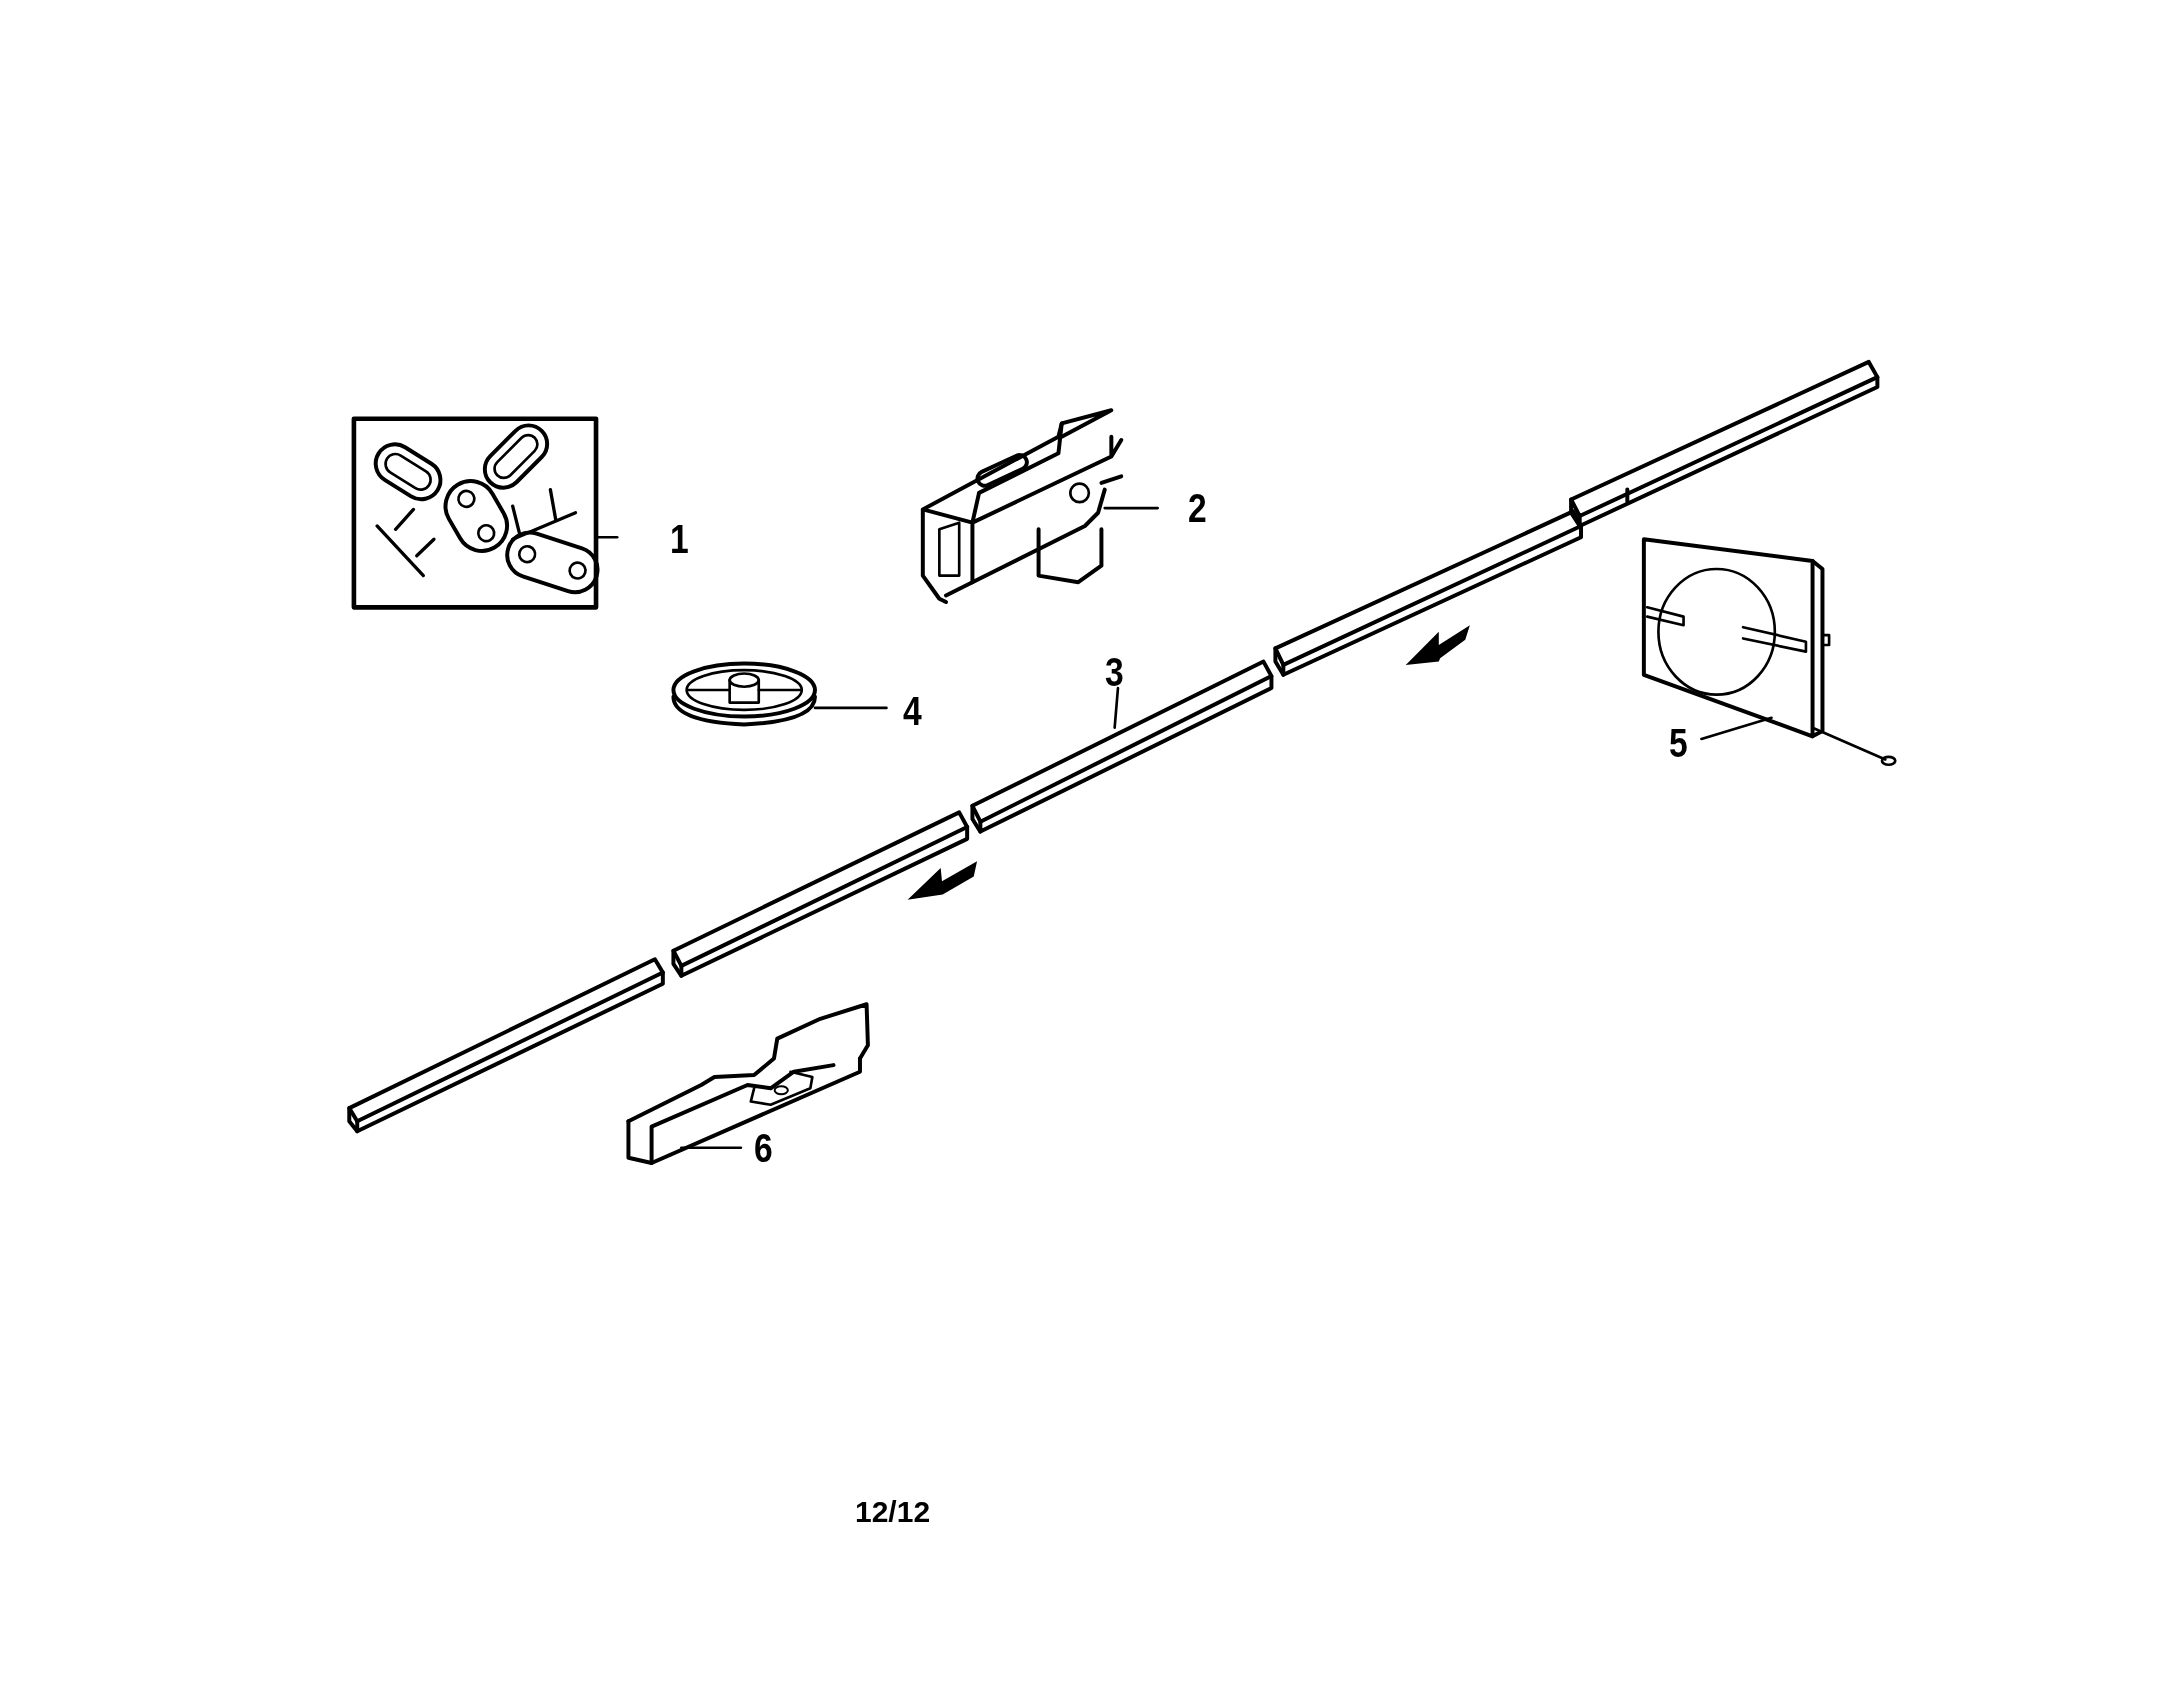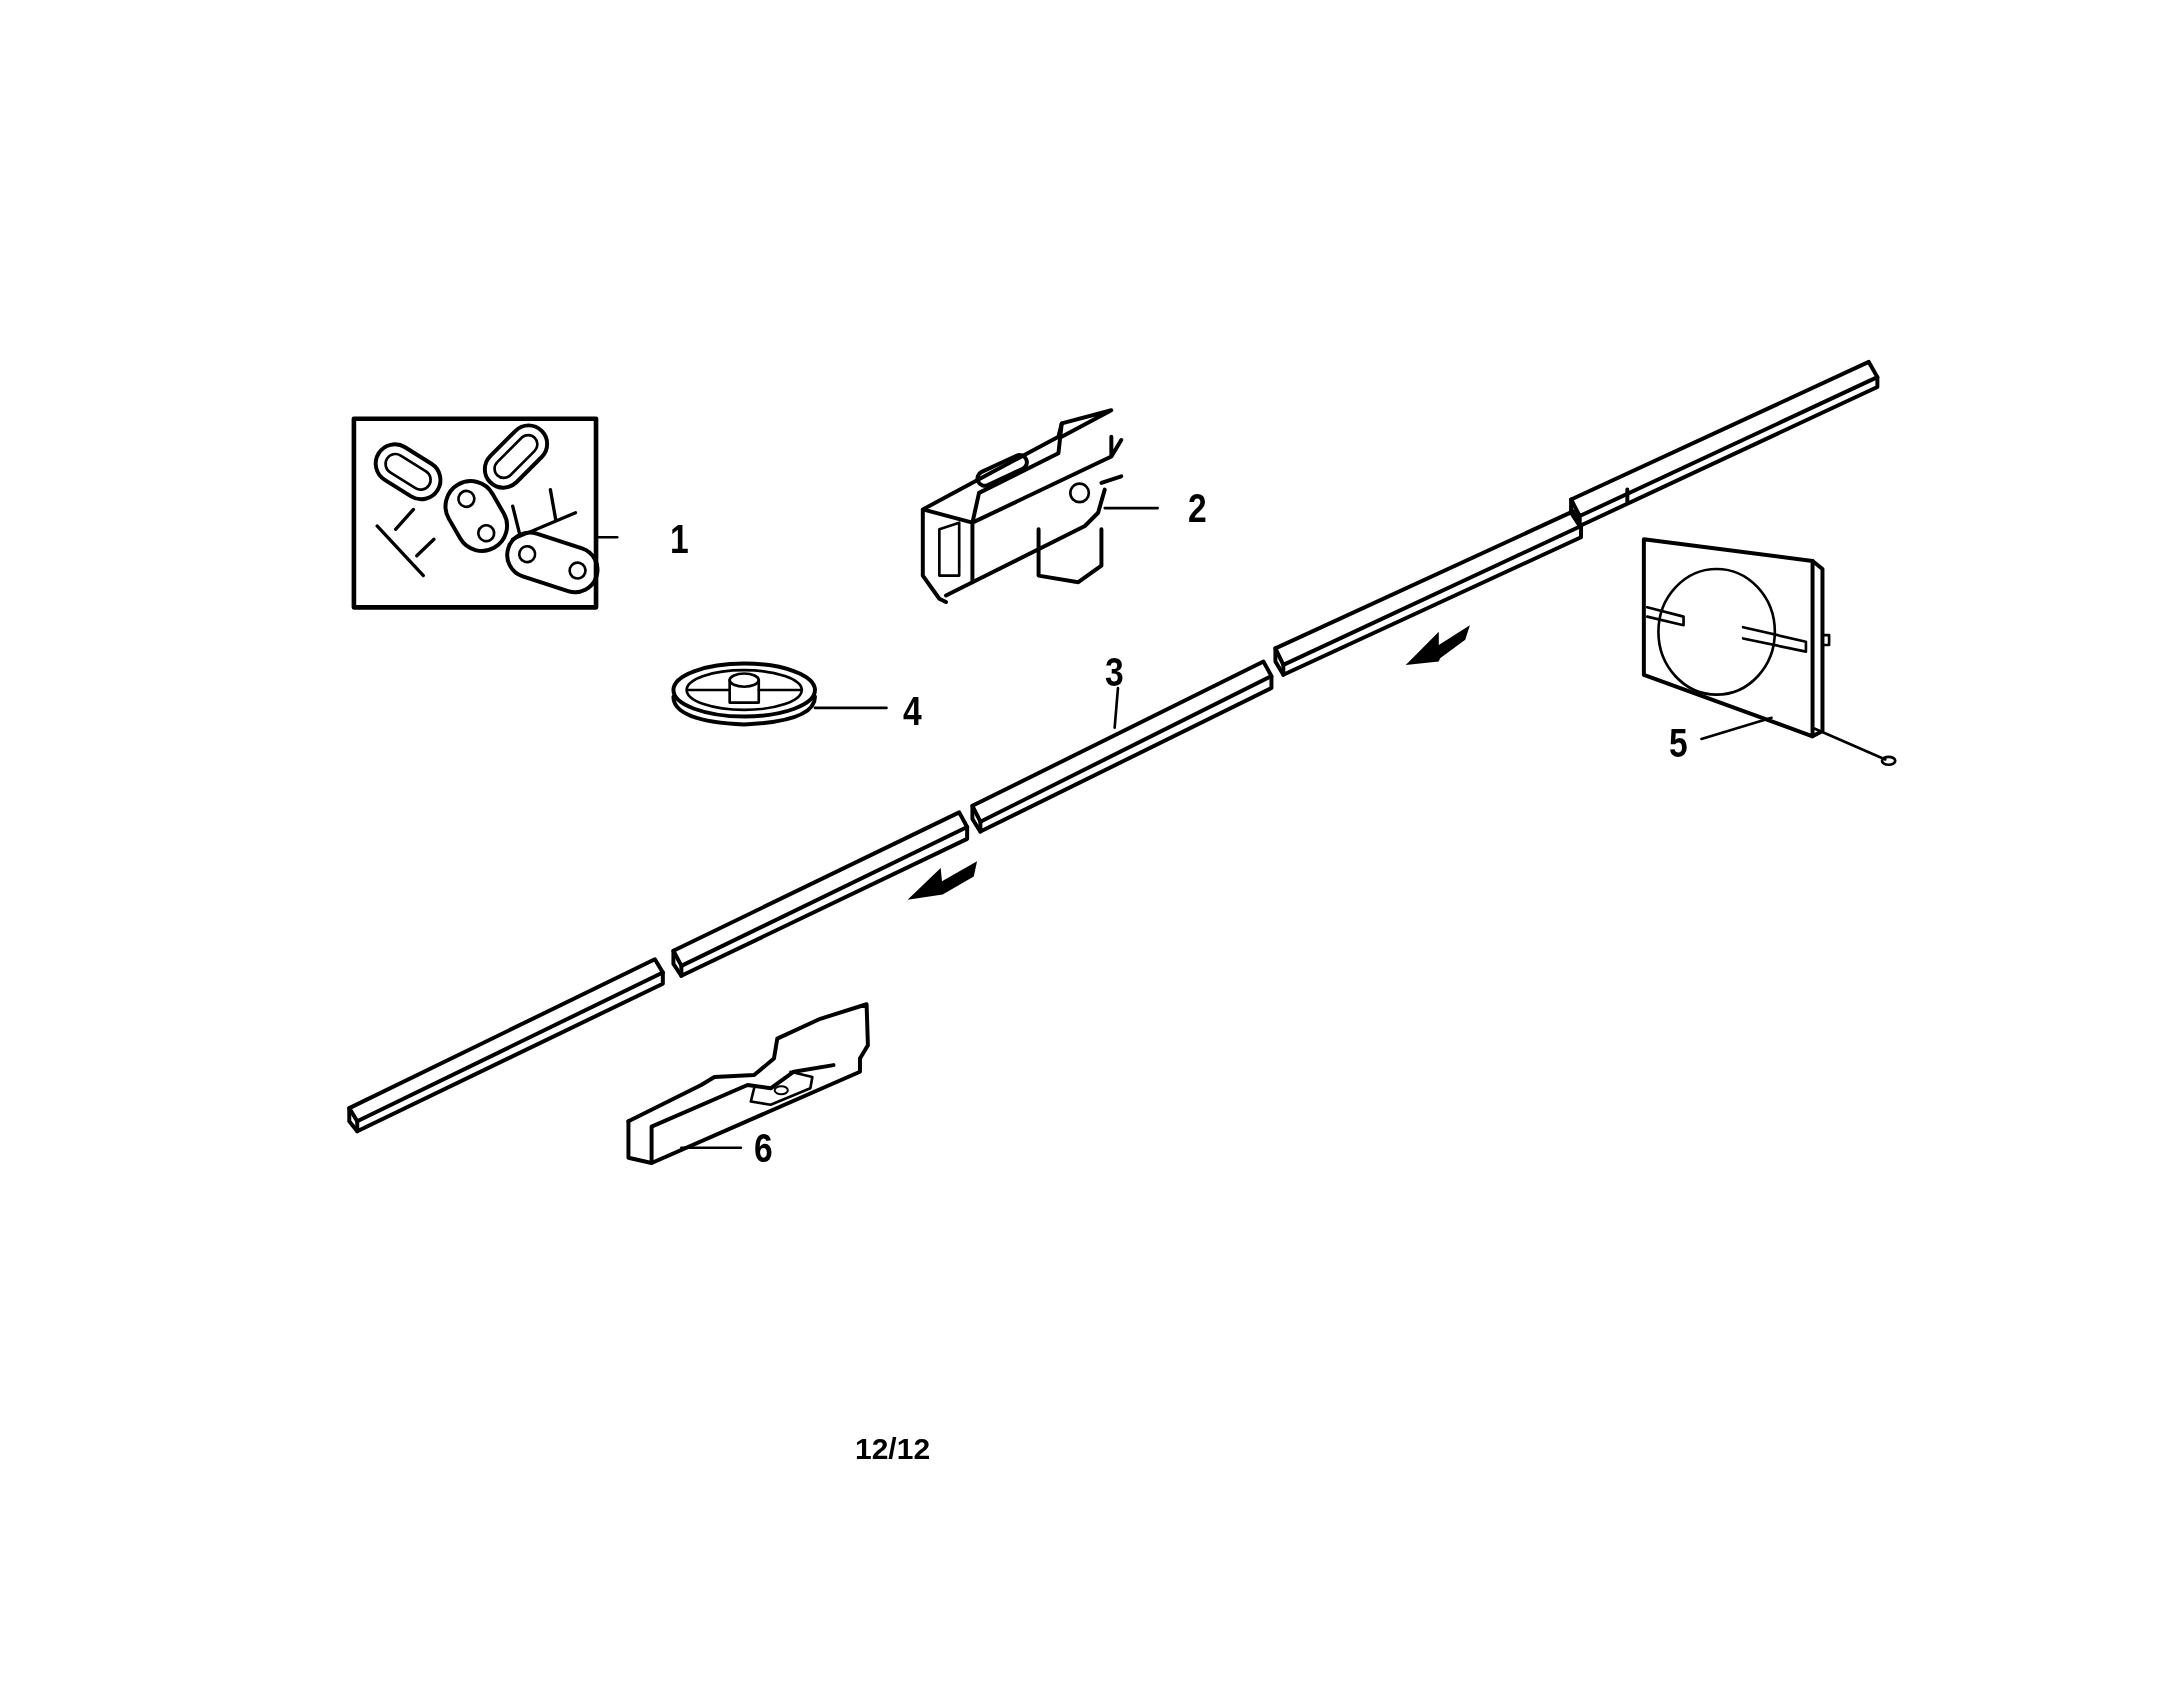--- a/index.html
+++ b/index.html
@@ -124,14 +124,14 @@
   </g>
 </svg>
 
 <div class="callout" style="left:670px; top:519px;">1</div>
 <div class="callout" style="left:1188px; top:488px;">2</div>
 <div class="callout" style="left:1105px; top:652px;">3</div>
 <div class="callout" style="left:903px; top:691px;">4</div>
 <div class="callout" style="left:1669px; top:723px;">5</div>
 <div class="callout" style="left:754px; top:1128px;">6</div>
 
-<div class="pagenum" style="left:855px; top:1434px;text-align:center;">12/12</div>
+<div class="pagenum" style="left:855px; top:1497px;text-align:center;">12/12</div>
 
 
 </body></html>

